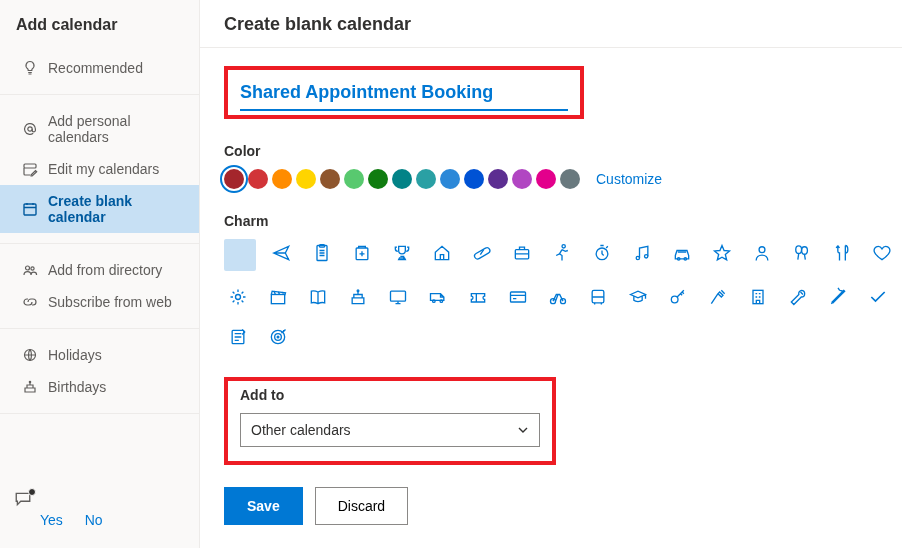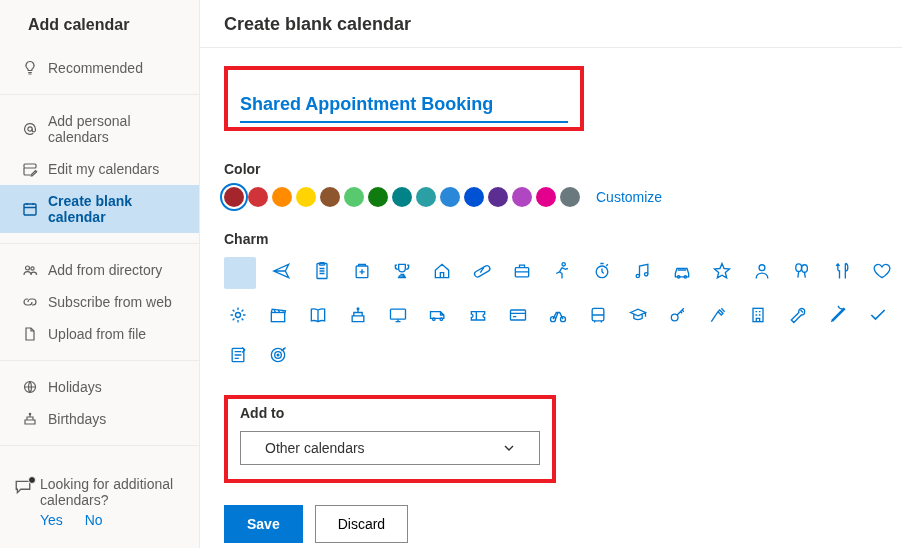--- a/index.html
+++ b/index.html
@@ -1,48 +1,48 @@
 <!DOCTYPE html>
 <html><head>
 <meta charset="utf-8">
 <style>
 * { box-sizing: border-box; margin: 0; padding: 0; }
 body { font-family: "Segoe UI", Arial, sans-serif; font-size: 14px; color: #323130; background: #fff; width: 902px; height: 548px; overflow: hidden; }
 .app { display: flex; height: 100%; }
 .sidebar { width: 200px; background: #faf9f8; border-right: 1px solid #edebe9; padding-top: 8px; display: flex; flex-direction: column; }
-.sidebar-title { font-size: 16px; font-weight: 600; padding: 8px 28px 14px; }
+.sidebar-title { font-size: 16px; font-weight: 600; padding: 8px 16px 14px; }
 .sidebar-group { padding: 4px 0; }
 .sidebar-sep { border-top: 1px solid #edebe9; margin: 6px 0; }
 .side-item { display: flex; align-items: center; gap: 10px; padding: 8px 22px; cursor: pointer; color: #605e5c; }
 .side-item .ico { width: 16px; height: 16px; color: #605e5c; flex-shrink: 0; }
 .side-item.active { background: #c7e0f4; color: #005a9e; font-weight: 600; }
 .side-item.active .ico, .side-item.active span { color: #005a9e; }
 .sidebar-footer { margin-top: auto; padding: 6px 14px 20px; }
 .footer-q { display: flex; align-items: flex-start; gap: 8px; color: #605e5c; margin-bottom: 4px; }
 .footer-q .ico { width: 18px; height: 18px; flex-shrink: 0; margin-top: 2px; position: relative; }
 .badge { position: absolute; top: -2px; right: -4px; width: 8px; height: 8px; background: #323130; border-radius: 50%; border: 1px solid #faf9f8; }
 .yn { padding-left: 26px; }
 .yn a { color: #0078d4; text-decoration: none; margin-right: 18px; cursor: pointer; }
 .main { flex: 1; padding: 0 0 20px 0; overflow: auto; }
 .main-head { font-size: 18px; font-weight: 600; padding: 14px 24px 12px; border-bottom: 1px solid #edebe9; }
 .main-body { padding: 18px 24px 30px; }
 .hint { color: #605e5c; margin-bottom: 18px; }
-.field-name-wrap { border: 4px solid #ed1c24; padding: 22px 12px 4px; width: 360px; margin-bottom: 30px; }
+.field-name-wrap { border: 4px solid #ed1c24; padding: 10px 12px 4px; width: 360px; margin-bottom: 24px; }
 .name-input { width: 100%; border: none; border-bottom: 2px solid #0078d4; font-size: 18px; font-weight: 600; color: #0078d4; padding: 2px 0 6px; outline: none; background: transparent; font-family: inherit; }
 .section-label { font-weight: 600; color: #323130; margin-bottom: 10px; }
 .colors-row { display: flex; align-items: center; gap: 4px; flex-wrap: wrap; margin-bottom: 24px; }
 .color-sw { width: 20px; height: 20px; border-radius: 50%; cursor: pointer; }
 .color-sw.sel { outline: 2px solid #0078d4; outline-offset: 2px; }
 .customize { color: #0078d4; margin-left: 12px; cursor: pointer; }
 .charms { display: flex; flex-wrap: wrap; gap: 12px; width: 680px; margin-bottom: 26px; }
 .charm { width: 28px; height: 28px; display: flex; align-items: center; justify-content: center; color: #0078d4; cursor: pointer; border-radius: 2px; }
 .charm.sel { background: #c7e0f4; width: 32px; height: 32px; }
 .charm svg { width: 20px; height: 20px; }
 .addto-wrap { border: 4px solid #ed1c24; padding: 6px 12px 14px; width: 332px; margin-bottom: 22px; }
-.dropdown { width: 100%; border: 1px solid #8a8886; padding: 8px 24px; display: flex; justify-content: space-between; align-items: center; background: #fff; cursor: pointer; margin-top: 10px; }
+.dropdown { width: 100%; border: 1px solid #8a8886; padding: 8px 10px; display: flex; justify-content: space-between; align-items: center; background: #fff; cursor: pointer; margin-top: 10px; }
 .dropdown .chev { width: 12px; height: 12px; }
 .btn-row { display: flex; gap: 12px; }
 .btn { padding: 10px 22px; font-size: 14px; border: 1px solid #8a8886; background: #fff; cursor: pointer; font-family: inherit; }
 .btn.primary { background: #0078d4; border-color: #0078d4; color: #fff; font-weight: 600; }
 </style>
 </head>
 <body>
 
 <div class="app">
   <aside class="sidebar">
@@ -91,27 +91,20 @@
             <path d="M2 13c0-2 1.6-3.3 3.5-3.3S9 11 9 13M9 13c0-1.7 1.2-2.8 2.8-2.8s2.8 1.1 2.8 2.8"></path>
           </svg>
         <span>Add from directory</span>
       </div>
       <div class="side-item">
         <svg class="ico" viewBox="0 0 16 16" fill="none" stroke="currentColor" stroke-width="1.2">
             <path d="M6 8a3 3 0 0 1 3-3h2a3 3 0 0 1 0 6h-1M10 8a3 3 0 0 1-3 3H5a3 3 0 0 1 0-6h1"></path>
           </svg>
         <span>Subscribe from web</span>
       </div>
-      <div class="side-item">
-        <svg class="ico" viewBox="0 0 16 16" fill="none" stroke="currentColor" stroke-width="1.2">
-            <path d="M4 2h5l3 3v9H4z"></path>
-            <path d="M9 2v3h3"></path>
-          </svg>
-        <span>Upload from file</span>
-      </div>
     </div>
     <div class="sidebar-sep"></div>
     <div class="sidebar-group">
       <div class="side-item">
         <svg class="ico" viewBox="0 0 16 16" fill="none" stroke="currentColor" stroke-width="1.2">
             <circle cx="8" cy="8" r="5.5"></circle>
             <path d="M2.5 8h11M8 2.5c2 2 2 9 0 11M8 2.5c-2 2-2 9 0 11"></path>
           </svg>
         <span>Holidays</span>
       </div>
@@ -125,21 +118,20 @@
     </div>
     <div class="sidebar-sep"></div>
     <div class="sidebar-footer">
       <div class="footer-q">
         <span class="ico">
           <svg viewBox="0 0 16 16" fill="none" stroke="currentColor" stroke-width="1.2">
               <path d="M2 3h12v7H6l-3 3v-3H2z"></path>
             </svg>
           <span class="badge"></span>
         </span>
-        <span>Looking for additional calendars?</span>
       </div>
       <div class="yn">
         <a>Yes</a>
         <a>No</a>
       </div>
     </div>
   </aside>
 
   <main class="main">
     <div class="main-head">Create blank calendar</div>

